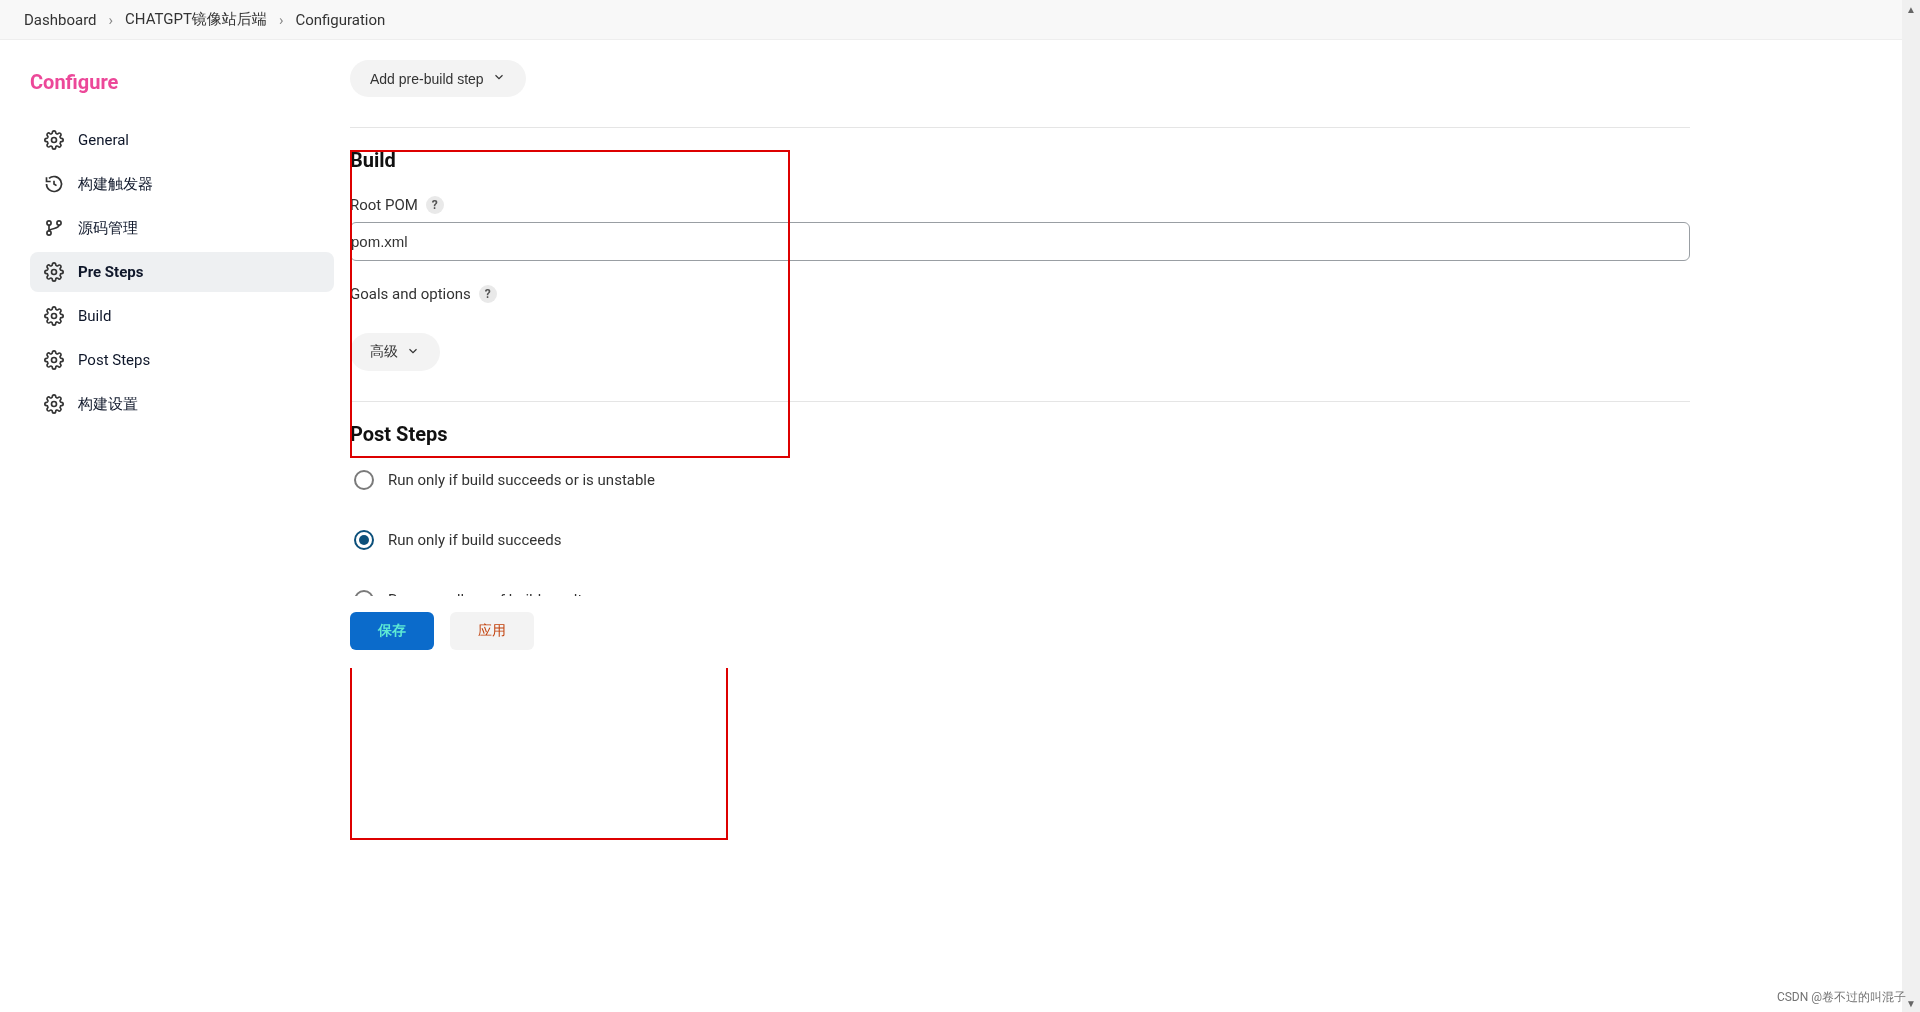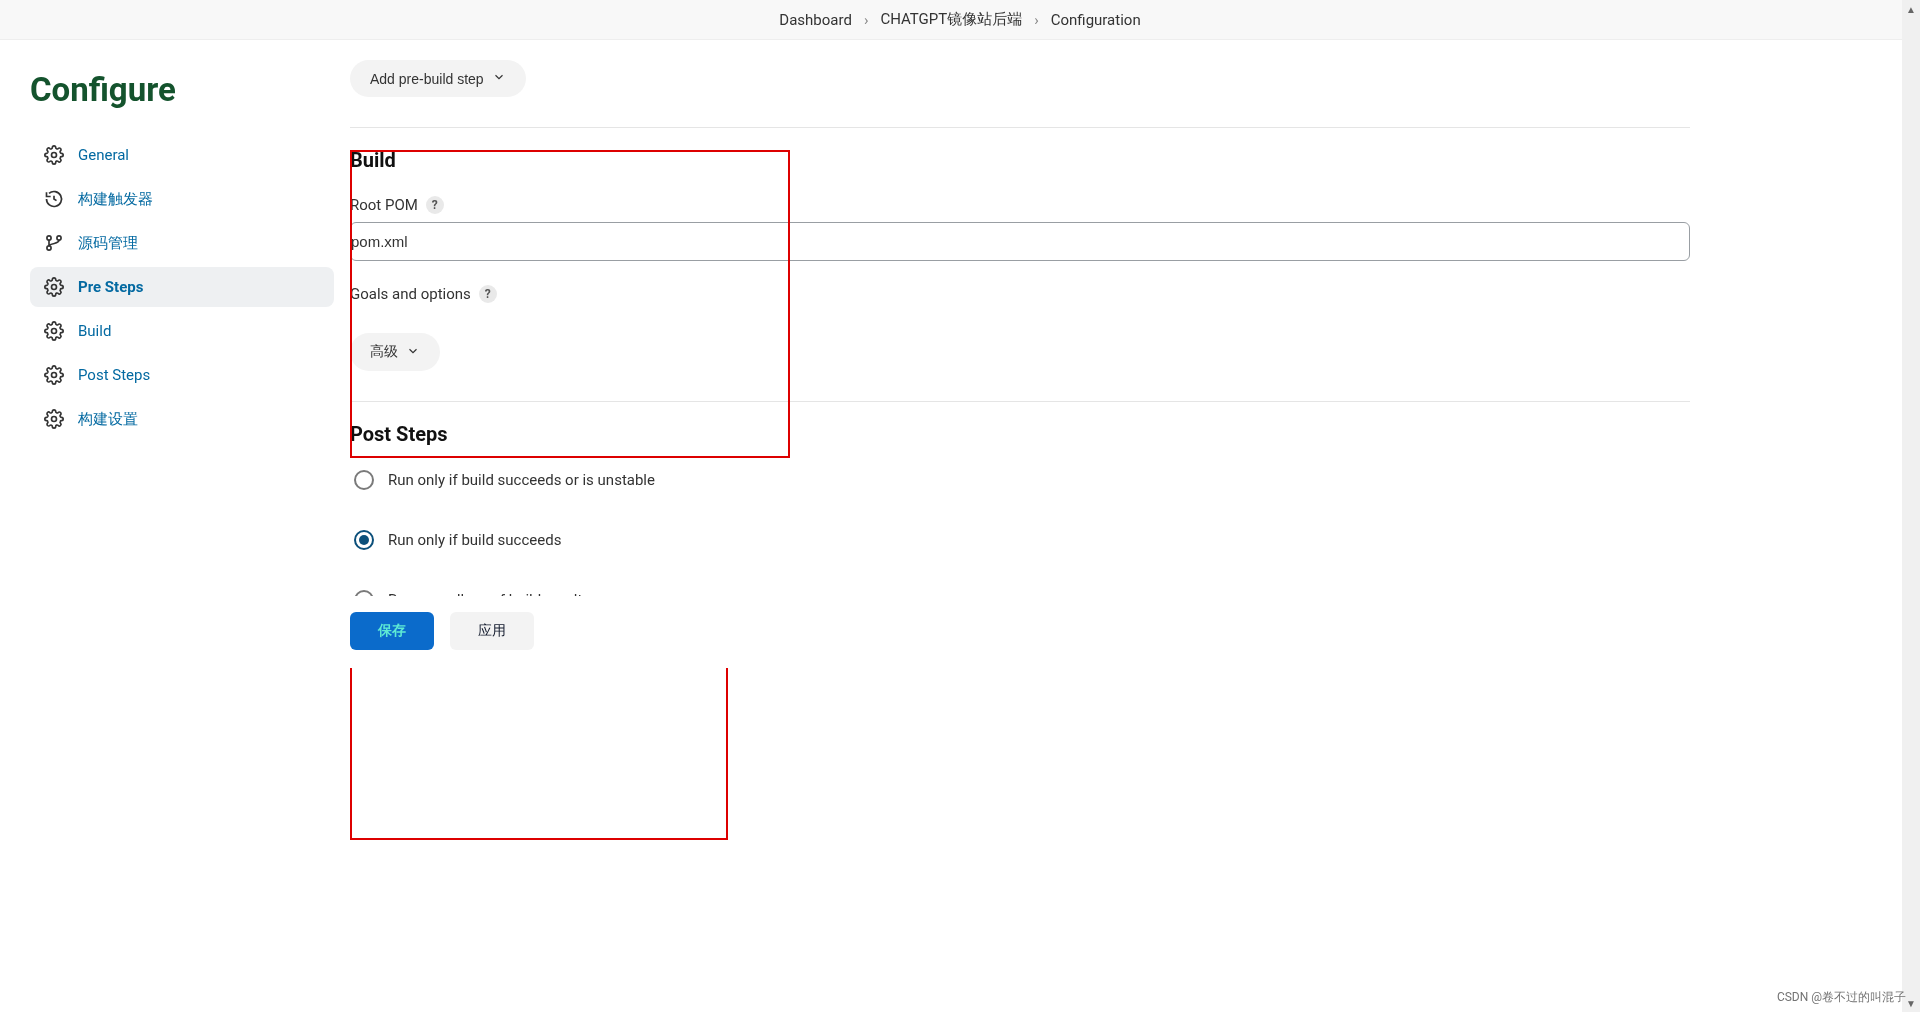--- a/index.html
+++ b/index.html
@@ -1,28 +1,28 @@
 <!DOCTYPE html>
 <html><head>
 <meta charset="utf-8">
 <style>
   * { box-sizing: border-box; margin: 0; padding: 0; }
   body { font-family: -apple-system, BlinkMacSystemFont, "Segoe UI", Roboto, "Helvetica Neue", Arial, sans-serif; background: #fff; color: #333; font-size: 14px; width:1920px; height:1012px; overflow:hidden; position:relative;}
   .viewport { width:100%; height:100%; display:flex; flex-direction:column; }
 
   
-  .breadcrumb { display:flex; align-items:center; gap:12px; padding:10px 24px; background:#f8f8f8; border-bottom:1px solid #eee; font-size:15px; color:#333;justify-content:center;}
+  .breadcrumb { display:flex; align-items:center; gap:12px; padding:10px 24px; background:#f8f8f8; border-bottom:1px solid #eee; font-size:15px; color:#333;}
   .breadcrumb a { color:#333; text-decoration:none; }
   .breadcrumb .sep { color:#888; }
 
   .body { flex:1; display:flex; overflow:hidden;}
   .sidebar { width:350px; padding:30px 16px 0 30px; }
-  .sidebar h1 { font-size:33px; font-weight:700; margin-bottom:26px; color:#14532d;}
+  .sidebar h1 { font-size:20px; font-weight:700; margin-bottom:26px; color:#ec4899;}
   .nav { display:flex; flex-direction:column; gap:4px;}
-  .nav-item { display:flex; align-items:center; gap:14px; padding:10px 14px; border-radius:8px; color:#0369a1; font-size:15px; cursor:pointer;}
+  .nav-item { display:flex; align-items:center; gap:14px; padding:10px 14px; border-radius:8px; color:#0f172a; font-size:15px; cursor:pointer;}
   .nav-item.active { background:#eef0f2; font-weight:700; }
   .nav-item svg { width:20px; height:20px; flex-shrink:0;}
 
   .main { flex:1; padding:20px 40px 0 0; overflow:hidden; position:relative; max-width:1380px;}
   .pill-btn { display:inline-flex; align-items:center; gap:8px; background:#f3f3f3; border:none; border-radius:22px; padding:10px 20px; font-size:14px; color:#333; cursor:pointer;}
   .pill-btn .chev { display:inline-block; }
   .hr { border:none; border-top:1px solid #e5e5e5; margin:30px 0 20px 0;}
 
   .section-title { font-size:20px; font-weight:700; color:#111; margin-bottom:24px;}
   .field-label { display:flex; align-items:center; gap:8px; font-size:15px; color:#333; margin-bottom:8px;}
@@ -33,21 +33,21 @@
   .red-box-2 { position:absolute; border:2px solid #d00; left:0; top:596px; width:378px; height:184px; pointer-events:none;}
 
   .radio-row { display:flex; align-items:center; gap:14px; margin:20px 0 40px 4px; font-size:15px;}
   .radio-outer { width:20px; height:20px; border-radius:50%; border:2px solid #0b4f7a; display:inline-flex; align-items:center; justify-content:center; flex-shrink:0;}
   .radio-outer.empty { border-color:#7a7a7a;}
   .radio-inner { width:10px; height:10px; border-radius:50%; background:#0b4f7a;}
   .desc { color:#666; font-size:15px; margin-top:4px;}
 
   .footer { position:absolute; bottom:0; left:0; right:0; background:#fff; padding:16px 0 18px 0; display:flex; gap:16px;}
   .btn-primary { background:#0b6bcb; color:#5eead4; border:none; border-radius:6px; padding:10px 28px; font-size:14px; font-weight:700; cursor:pointer;}
-  .btn-secondary { background:#f3f3f3; color:#0f172a; border:none; border-radius:6px; padding:10px 28px; font-size:14px; cursor:pointer;}
+  .btn-secondary { background:#f3f3f3; color:#c2410c; border:none; border-radius:6px; padding:10px 28px; font-size:14px; cursor:pointer;}
 
   .watermark { position:fixed; right:14px; bottom:6px; font-size:12px; color:#737373;}
 
   
   .fake-scroll { position:fixed; right:0; top:0; width:18px; height:100%; background:#f0f0f0;}
   .fake-scroll .up, .fake-scroll .down { height:18px; display:flex; align-items:center; justify-content:center; color:#666; font-size:10px; background:#f0f0f0;}
   .fake-scroll .track { position:absolute; top:18px; bottom:18px; left:0; right:0;}
   .fake-scroll .down { position:absolute; bottom:0; left:0; right:0;}
 
   .build-block { margin-top:14px;}

